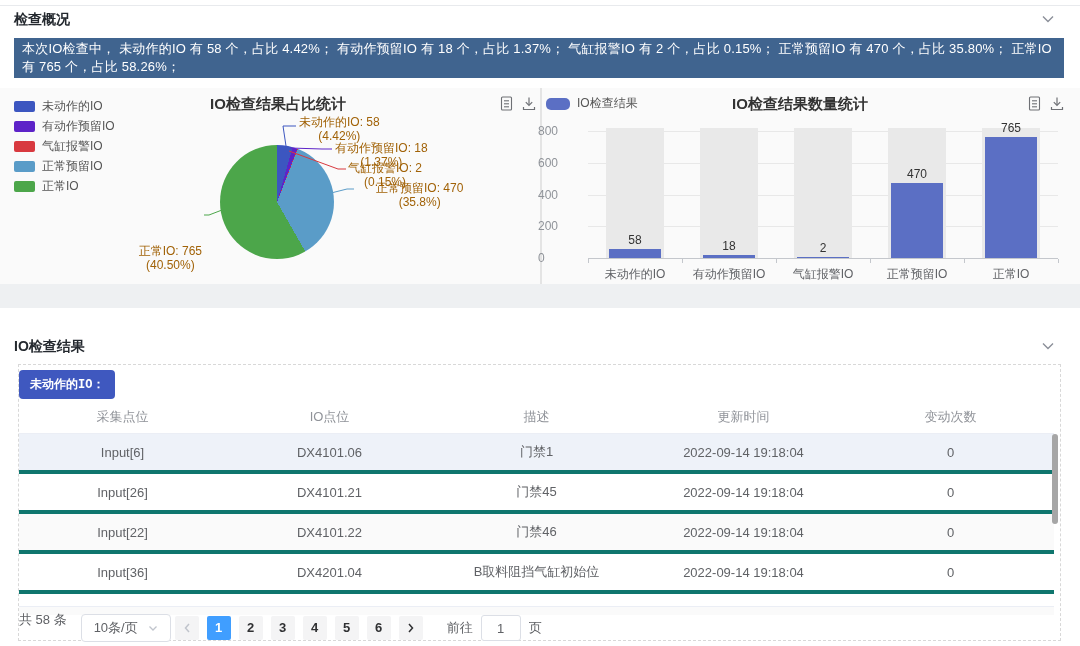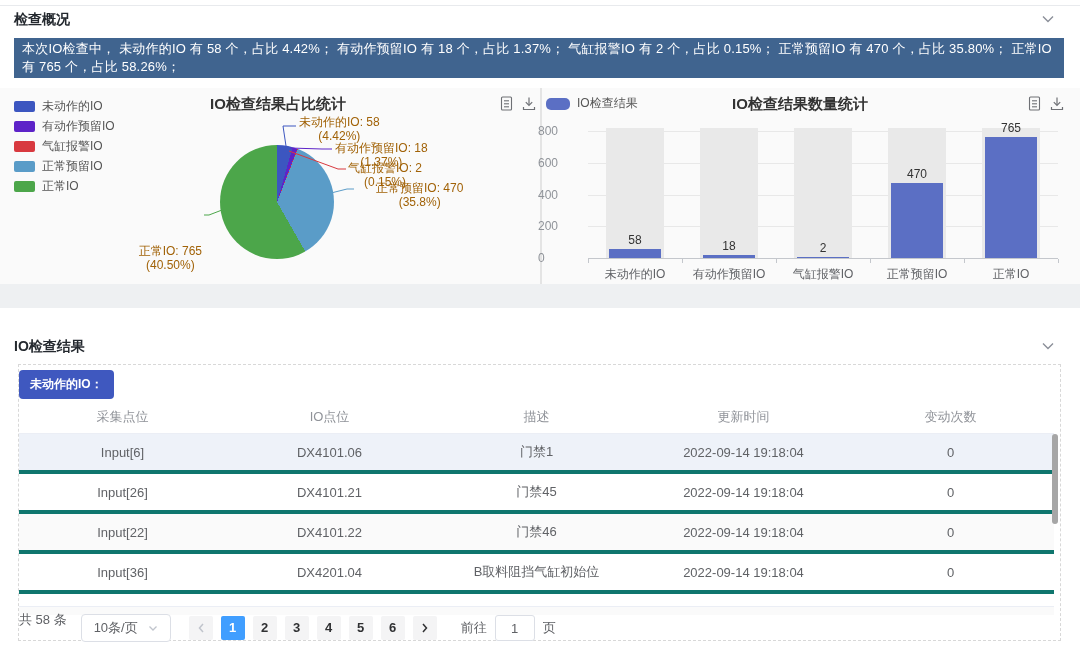--- a/index.html
+++ b/index.html
@@ -48,21 +48,21 @@
   .tbl th{height:30px;font-size:13px;font-weight:normal;color:#909399;text-align:center;border-bottom:1px solid #ebeef5;background:#fff}
   .tbl td{height:34px;font-size:13px;color:#606266;text-align:center;border-bottom:4px solid #0f766e}
   tr.hl{background:#eef2f9}
   tr.stripe{background:#fafafa}
   .partial-row{position:absolute;left:0;top:241px;width:1035px;height:8px;background:#fafafa;border-top:1px solid #ebeef5}
   .scroll-thumb{position:absolute;right:2px;top:69px;width:6px;height:90px;background:#a6a6a6;border-radius:3px;cursor:pointer}
   
   .pager{position:absolute;left:0;top:249px;width:100%;height:28px;display:flex;align-items:center;font-size:13px;color:#606266}
   .pg-total{margin:0 14px 16px 0;white-space:nowrap}
   .pg-select{width:90px;height:28px;border:1px solid #dcdfe6;border-radius:4px;box-sizing:border-box;
-    display:flex;align-items:center;justify-content:center;gap:10px;color:#606266;cursor:pointer;background:#fff;margin-right:14px}
+    display:flex;align-items:center;justify-content:center;gap:10px;color:#606266;cursor:pointer;background:#fff;}
   .pg-btn{min-width:24px;height:24px;line-height:24px;margin:0 4px;border-radius:2px;background:#f4f4f5;
     text-align:center;font-weight:600;color:#303133;cursor:pointer;display:flex;align-items:center;justify-content:center}
   .pg-btn.active{color:#fff}
   .pg-btn.disabled{cursor:default}
   .pg-goto{margin-left:20px;white-space:nowrap}
   .pg-input{width:40px;height:26px;border:1px solid #dcdfe6;border-radius:3px;text-align:center;margin:0 8px;
     font-size:13px;color:#606266;box-sizing:border-box;font-family:inherit}
   .pg-suffix{white-space:nowrap}
 </style>
 </head>
@@ -214,21 +214,21 @@
 
 <div class="results">
   <div class="sec-title" style="left:14px;top:30px">IO检查结果</div>
   <div class="chev" style="left:1040px;top:30px">
     <svg width="16" height="16" viewBox="0 0 16 16">
         <path d="M3 5.5 L8 10.5 L13 5.5" stroke="#8b8f99" stroke-width="1.4" fill="none"></path>
       </svg>
   </div>
 
   <div class="res-box">
-    <button class="filter-btn" style="background: rgb(63, 88, 191);">未动作的IO：</button>
+    <button class="filter-btn" style="background: rgb(63, 88, 191); font-family: Liberation Mono, monospace;">未动作的IO：</button>
 
     <table class="tbl">
       <thead>
           <tr>
             <th style="width:20%">采集点位</th>
             <th style="width:20%">IO点位</th>
             <th style="width:20%">描述</th>
             <th style="width:20%">更新时间</th>
             <th style="width:20%">变动次数</th>
           </tr>

